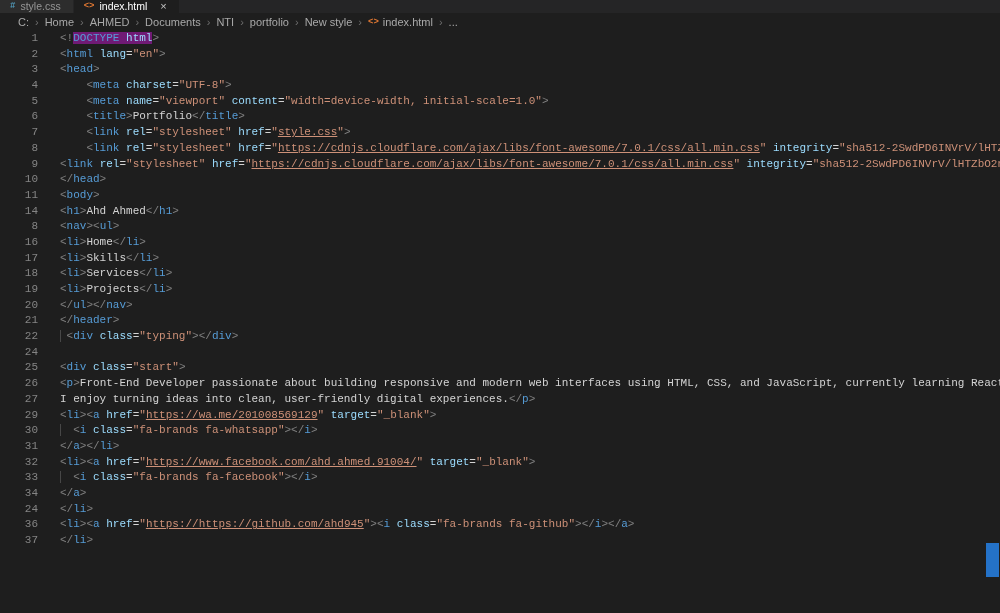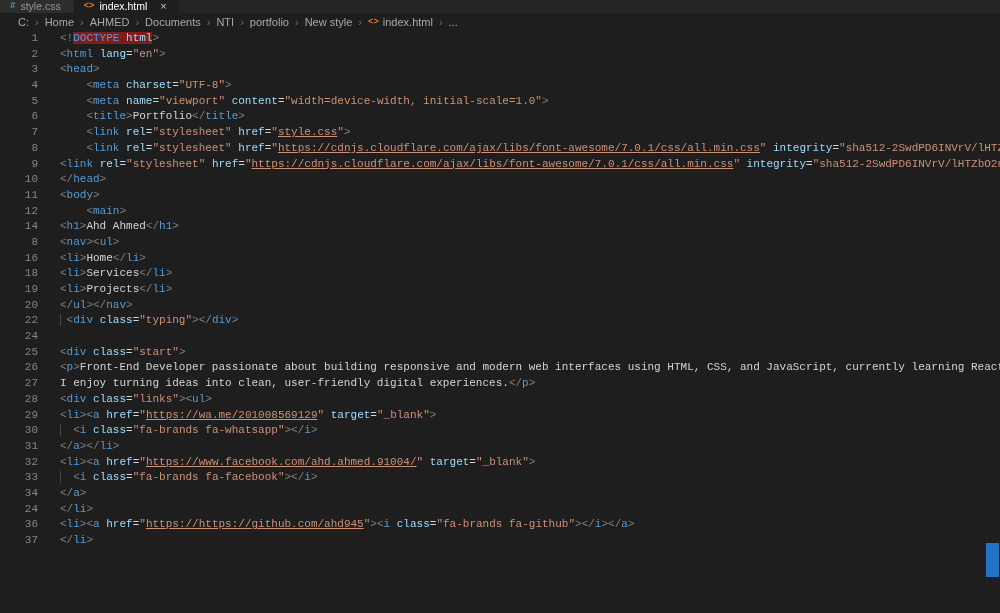--- a/index.html
+++ b/index.html
@@ -30,21 +30,21 @@
   .editor { position: absolute; top: 31px; left: 0; right: 0; bottom: 0; overflow: hidden; }
   .row { display: flex; height: 15.7px; line-height: 15.7px; font-size: 11px; white-space: pre; }
   .ln { flex: 0 0 38px; width: 38px; text-align: right; color: #858585; }
   .cd { flex: 1; padding-left: 22px; white-space: pre; overflow: hidden; }
   .cd span.p { color: #808080; }
   .cd span.t { color: #569cd6; }
   .cd span.a { color: #9cdcfe; }
   .cd span.s { color: #ce9178; }
   .cd span.u { color: #ce9178; text-decoration: underline; }
   .cd span.x { color: #d4d4d4; }
-  .cd span.sel { background: #7f1d1d; }
+  .cd span.sel { background: #701a75; }
   .cd span.g { box-shadow: inset 1px 0 0 #474747; color: #d4d4d4; }
 
   
   .scroll-marker { position: absolute; right: 1px; top: 543px; width: 13px; height: 34px; background: #2472c8; }
 </style>
 </head>
 <body>
 
 <div class="window">
   <div class="tabbar">
@@ -102,33 +102,33 @@
         <div class="row"><span class="ln">2</span><span class="cd"><span class="p">&lt;</span><span class="t">html</span><span class="x"> </span><span class="a">lang</span><span class="x">=</span><span class="s">"en"</span><span class="p">&gt;</span></span></div>
         <div class="row"><span class="ln">3</span><span class="cd"><span class="p">&lt;</span><span class="t">head</span><span class="p">&gt;</span></span></div>
         <div class="row"><span class="ln">4</span><span class="cd"><span class="x">    </span><span class="p">&lt;</span><span class="t">meta</span><span class="x"> </span><span class="a">charset</span><span class="x">=</span><span class="s">"UTF-8"</span><span class="p">&gt;</span></span></div>
         <div class="row"><span class="ln">5</span><span class="cd"><span class="x">    </span><span class="p">&lt;</span><span class="t">meta</span><span class="x"> </span><span class="a">name</span><span class="x">=</span><span class="s">"viewport"</span><span class="x"> </span><span class="a">content</span><span class="x">=</span><span class="s">"width=device-width, initial-scale=1.0"</span><span class="p">&gt;</span></span></div>
         <div class="row"><span class="ln">6</span><span class="cd"><span class="x">    </span><span class="p">&lt;</span><span class="t">title</span><span class="p">&gt;</span><span class="x">Portfolio</span><span class="p">&lt;/</span><span class="t">title</span><span class="p">&gt;</span></span></div>
         <div class="row"><span class="ln">7</span><span class="cd"><span class="x">    </span><span class="p">&lt;</span><span class="t">link</span><span class="x"> </span><span class="a">rel</span><span class="x">=</span><span class="s">"stylesheet"</span><span class="x"> </span><span class="a">href</span><span class="x">=</span><span class="s">"</span><span class="u">style.css</span><span class="s">"</span><span class="p">&gt;</span></span></div>
         <div class="row"><span class="ln">8</span><span class="cd"><span class="x">    </span><span class="p">&lt;</span><span class="t">link</span><span class="x"> </span><span class="a">rel</span><span class="x">=</span><span class="s">"stylesheet"</span><span class="x"> </span><span class="a">href</span><span class="x">=</span><span class="s">"</span><span class="u">https://cdnjs.cloudflare.com/ajax/libs/font-awesome/7.0.1/css/all.min.css</span><span class="s">"</span><span class="x"> </span><span class="a">integrity</span><span class="x">=</span><span class="s">"sha512-2SwdPD6INVrV/lHTZbO2nodKhW</span></span></div>
         <div class="row"><span class="ln">9</span><span class="cd"><span class="p">&lt;</span><span class="t">link</span><span class="x"> </span><span class="a">rel</span><span class="x">=</span><span class="s">"stylesheet"</span><span class="x"> </span><span class="a">href</span><span class="x">=</span><span class="s">"</span><span class="u">https://cdnjs.cloudflare.com/ajax/libs/font-awesome/7.0.1/css/all.min.css</span><span class="s">"</span><span class="x"> </span><span class="a">integrity</span><span class="x">=</span><span class="s">"sha512-2SwdPD6INVrV/lHTZbO2nodKhWYR</span></span></div>
         <div class="row"><span class="ln">10</span><span class="cd"><span class="p">&lt;/</span><span class="t">head</span><span class="p">&gt;</span></span></div>
         <div class="row"><span class="ln">11</span><span class="cd"><span class="p">&lt;</span><span class="t">body</span><span class="p">&gt;</span></span></div>
-        <div class="row"><span class="ln">12</span><span class="cd"><span class="x">    </span><span class="p">&lt;</span><span class="t">main</span><span class="p">&gt;</span></span></div>
         <div class="row"><span class="ln">14</span><span class="cd"><span class="p">&lt;</span><span class="t">h1</span><span class="p">&gt;</span><span class="x">Ahd Ahmed</span><span class="p">&lt;/</span><span class="t">h1</span><span class="p">&gt;</span></span></div>
         <div class="row"><span class="ln">8</span><span class="cd"><span class="p">&lt;</span><span class="t">nav</span><span class="p">&gt;</span><span class="p">&lt;</span><span class="t">ul</span><span class="p">&gt;</span></span></div>
         <div class="row"><span class="ln">16</span><span class="cd"><span class="p">&lt;</span><span class="t">li</span><span class="p">&gt;</span><span class="x">Home</span><span class="p">&lt;/</span><span class="t">li</span><span class="p">&gt;</span></span></div>
+        <div class="row"><span class="ln">17</span><span class="cd"><span class="p">&lt;</span><span class="t">li</span><span class="p">&gt;</span><span class="x">Skills</span><span class="p">&lt;/</span><span class="t">li</span><span class="p">&gt;</span></span></div>
         <div class="row"><span class="ln">18</span><span class="cd"><span class="p">&lt;</span><span class="t">li</span><span class="p">&gt;</span><span class="x">Services</span><span class="p">&lt;/</span><span class="t">li</span><span class="p">&gt;</span></span></div>
         <div class="row"><span class="ln">19</span><span class="cd"><span class="p">&lt;</span><span class="t">li</span><span class="p">&gt;</span><span class="x">Projects</span><span class="p">&lt;/</span><span class="t">li</span><span class="p">&gt;</span></span></div>
         <div class="row"><span class="ln">20</span><span class="cd"><span class="p">&lt;/</span><span class="t">ul</span><span class="p">&gt;</span><span class="p">&lt;/</span><span class="t">nav</span><span class="p">&gt;</span></span></div>
+        <div class="row"><span class="ln">21</span><span class="cd"><span class="p">&lt;/</span><span class="t">header</span><span class="p">&gt;</span></span></div>
         <div class="row"><span class="ln">22</span><span class="cd"><span class="g"> </span><span class="p">&lt;</span><span class="t">div</span><span class="x"> </span><span class="a">class</span><span class="x">=</span><span class="s">"typing"</span><span class="p">&gt;</span><span class="p">&lt;/</span><span class="t">div</span><span class="p">&gt;</span></span></div>
         <div class="row"><span class="ln">24</span><span class="cd"></span></div>
         <div class="row"><span class="ln">25</span><span class="cd"><span class="p">&lt;</span><span class="t">div</span><span class="x"> </span><span class="a">class</span><span class="x">=</span><span class="s">"start"</span><span class="p">&gt;</span></span></div>
         <div class="row"><span class="ln">26</span><span class="cd"><span class="p">&lt;</span><span class="t">p</span><span class="p">&gt;</span><span class="x">Front-End Developer passionate about building responsive and modern web interfaces using HTML, CSS, and JavaScript, currently learning React.</span></span></div>
         <div class="row"><span class="ln">27</span><span class="cd"><span class="x">I enjoy turning ideas into clean, user-friendly digital experiences.</span><span class="p">&lt;/</span><span class="t">p</span><span class="p">&gt;</span></span></div>
-        <div class="row"><span class="ln">28</span><span class="cd"><span class="p">&lt;</span><span class="t">div</span><span class="x"> </span><span class="a">class</span><span class="x">=</span><span class="s">"links"</span><span class="p">&gt;</span><span class="p">&lt;</span><span class="t">ul</span><span class="p">&gt;</span></span></div>
         <div class="row"><span class="ln">29</span><span class="cd"><span class="p">&lt;</span><span class="t">li</span><span class="p">&gt;</span><span class="p">&lt;</span><span class="t">a</span><span class="x"> </span><span class="a">href</span><span class="x">=</span><span class="s">"</span><span class="u">https://wa.me/201008569129</span><span class="s">"</span><span class="x"> </span><span class="a">target</span><span class="x">=</span><span class="s">"_blank"</span><span class="p">&gt;</span></span></div>
         <div class="row"><span class="ln">30</span><span class="cd"><span class="g"> </span><span class="x"> </span><span class="p">&lt;</span><span class="t">i</span><span class="x"> </span><span class="a">class</span><span class="x">=</span><span class="s">"fa-brands fa-whatsapp"</span><span class="p">&gt;</span><span class="p">&lt;/</span><span class="t">i</span><span class="p">&gt;</span></span></div>
         <div class="row"><span class="ln">31</span><span class="cd"><span class="p">&lt;/</span><span class="t">a</span><span class="p">&gt;</span><span class="p">&lt;/</span><span class="t">li</span><span class="p">&gt;</span></span></div>
         <div class="row"><span class="ln">32</span><span class="cd"><span class="p">&lt;</span><span class="t">li</span><span class="p">&gt;</span><span class="p">&lt;</span><span class="t">a</span><span class="x"> </span><span class="a">href</span><span class="x">=</span><span class="s">"</span><span class="u">https://www.facebook.com/ahd.ahmed.91004/</span><span class="s">"</span><span class="x"> </span><span class="a">target</span><span class="x">=</span><span class="s">"_blank"</span><span class="p">&gt;</span></span></div>
         <div class="row"><span class="ln">33</span><span class="cd"><span class="g"> </span><span class="x"> </span><span class="p">&lt;</span><span class="t">i</span><span class="x"> </span><span class="a">class</span><span class="x">=</span><span class="s">"fa-brands fa-facebook"</span><span class="p">&gt;</span><span class="p">&lt;/</span><span class="t">i</span><span class="p">&gt;</span></span></div>
         <div class="row"><span class="ln">34</span><span class="cd"><span class="p">&lt;/</span><span class="t">a</span><span class="p">&gt;</span></span></div>
         <div class="row"><span class="ln">24</span><span class="cd"><span class="p">&lt;/</span><span class="t">li</span><span class="p">&gt;</span></span></div>
         <div class="row"><span class="ln">36</span><span class="cd"><span class="p">&lt;</span><span class="t">li</span><span class="p">&gt;</span><span class="p">&lt;</span><span class="t">a</span><span class="x"> </span><span class="a">href</span><span class="x">=</span><span class="s">"</span><span class="u">https://https://github.com/ahd945</span><span class="s">"</span><span class="p">&gt;</span><span class="p">&lt;</span><span class="t">i</span><span class="x"> </span><span class="a">class</span><span class="x">=</span><span class="s">"fa-brands fa-github"</span><span class="p">&gt;</span><span class="p">&lt;/</span><span class="t">i</span><span class="p">&gt;</span><span class="p">&lt;/</span><span class="t">a</span><span class="p">&gt;</span></span></div>
         <div class="row"><span class="ln">37</span><span class="cd"><span class="p">&lt;/</span><span class="t">li</span><span class="p">&gt;</span></span></div>
       </div>

